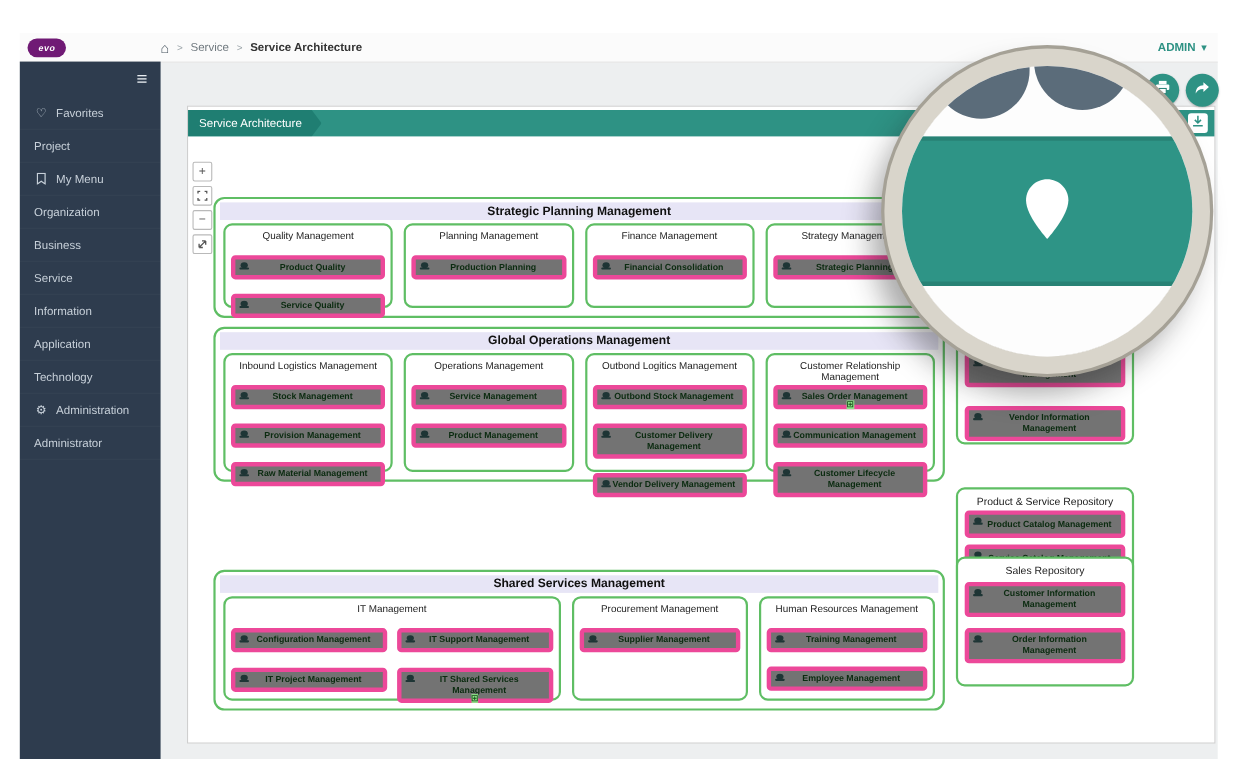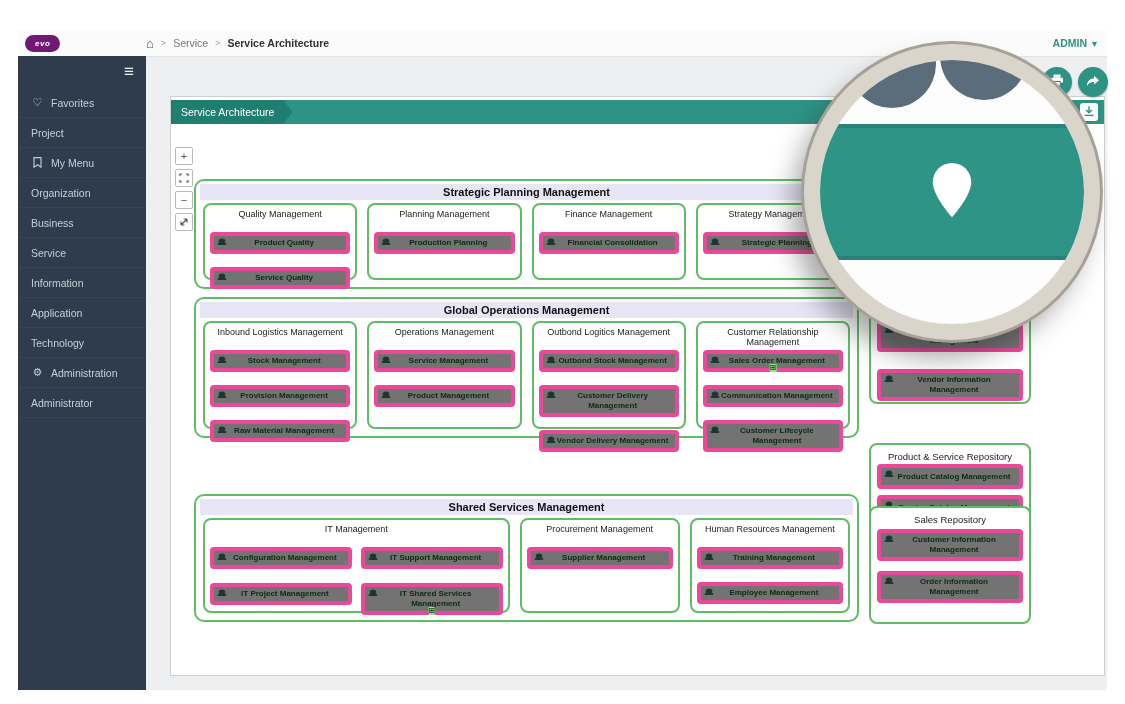--- a/index.html
+++ b/index.html
@@ -332,21 +332,21 @@
                     <span class="icn"><svg width="10" height="8" viewBox="0 0 10 8">
                         <ellipse cx="5" cy="3.1" rx="3.3" ry="2.7" fill="#1E3535"></ellipse>
                         <rect x="0.6" y="5.1" width="8.8" height="1.9" rx="0.95" fill="#1E3535"></rect>
                       </svg></span>
                     <span>Customer Lifecycle Management</span>
                   </div>
                 </div>
               </div>
             </div>
           </div>
-          <div class="sec" style="top: 397px; height: 128px;">
+          <div class="sec" style="top: 421px; height: 128px;">
             <div class="sec-title">Shared Services Management</div>
             <div class="sec-row">
               <div class="grp" style="flex: 2 1 0%;">
                 <div class="grp-title">IT Management</div>
                 <div class="items two-col">
                   <div class="item">
                     <span class="icn"><svg width="10" height="8" viewBox="0 0 10 8">
                         <ellipse cx="5" cy="3.1" rx="3.3" ry="2.7" fill="#1E3535"></ellipse>
                         <rect x="0.6" y="5.1" width="8.8" height="1.9" rx="0.95" fill="#1E3535"></rect>
                       </svg></span>

